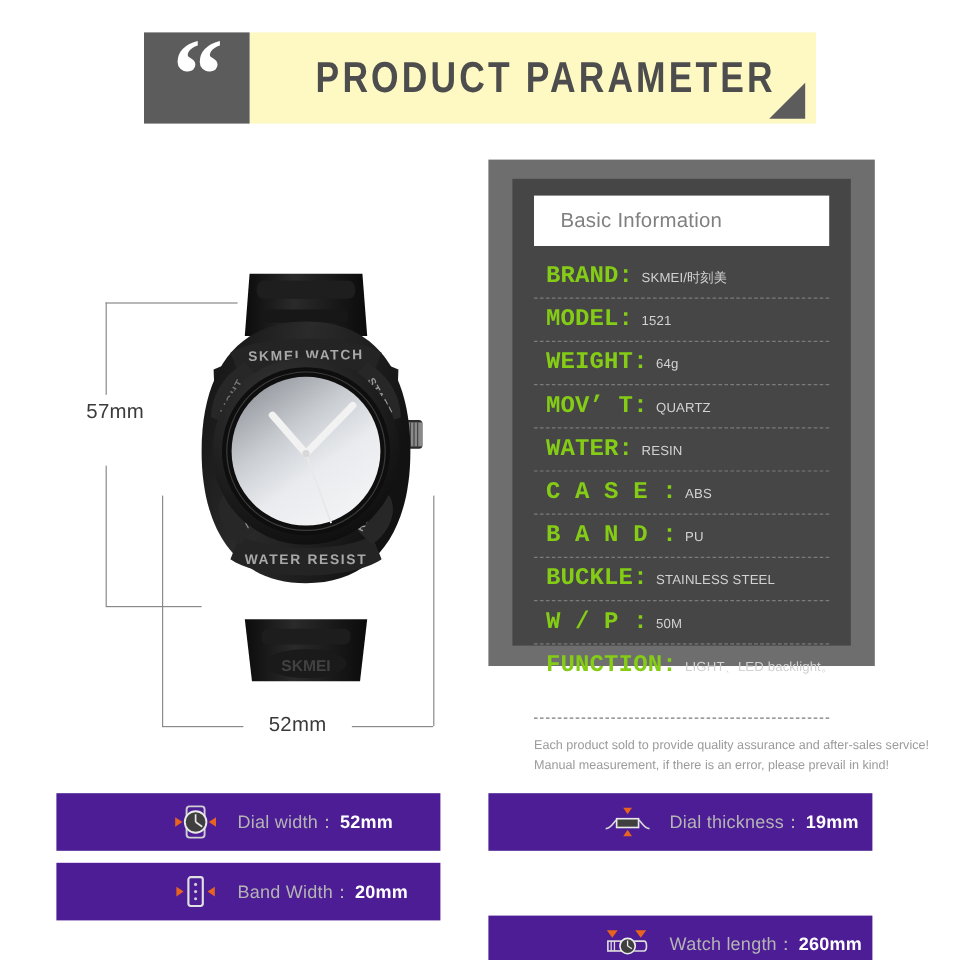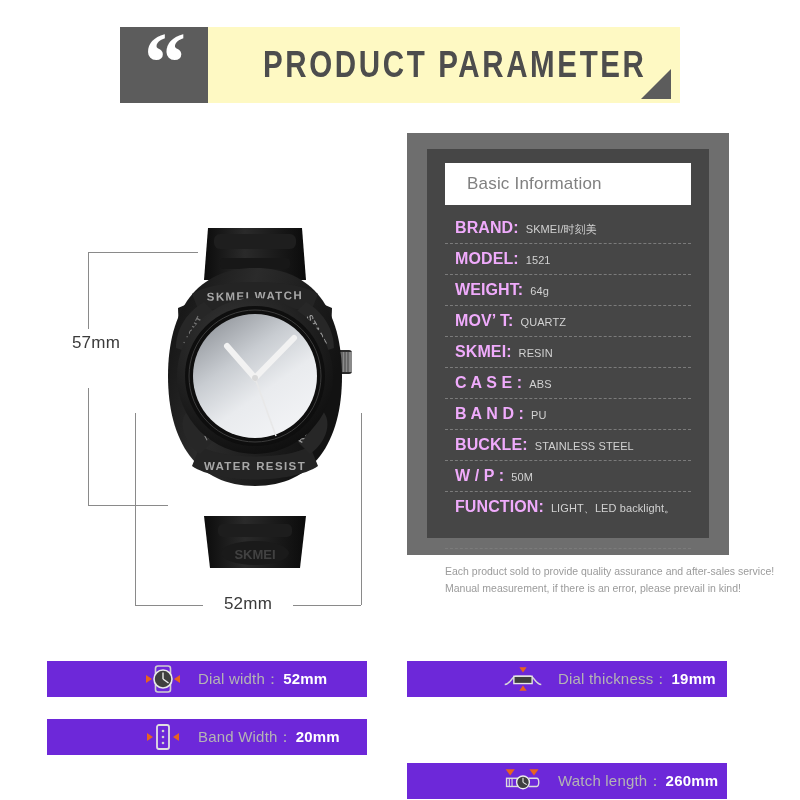--- a/index.html
+++ b/index.html
@@ -165,24 +165,25 @@
   .spec-rows { margin-top: 8px; }
   .spec-row {
     display: flex;
     align-items: baseline;
     padding: 6px 0 6px 10px;
     border-bottom: 1px dashed #7b7b7b;
     white-space: nowrap;
   }
   .spec-row:last-child { border-bottom: none; }
   .spec-label {
-    font-size: 16px;
+    font-size: 20px;
     font-weight: 700;
-    color: #f0abfc;
+    color: #84cc16;
     letter-spacing: 0.1px;
+    font-family: Liberation Mono, monospace;
   }
   .spec-value {
     font-size: 11px;
     color: #d2d2d2;
     margin-left: 7px;
     letter-spacing: 0.1px;
   }
   .spec-note {
     margin-top: 26px;
     padding-top: 14px;
@@ -191,22 +192,22 @@
   .spec-note-line {
     font-size: 10.5px;
     color: #9b9b9b;
     line-height: 1.65;
     white-space: nowrap;
   }
 
   
   .feature {
     position: absolute;
-    height: 36px;
-    background: #6d28d9;
+    height: 48px;
+    background: #4c1d95;
     display: flex;
     align-items: center;
   }
   .feature-icon {
     width: 42px;
     height: 34px;
     margin-left: 95px;
     flex: 0 0 auto;
     display: flex;
     align-items: center;
@@ -351,21 +352,21 @@
       </div>
       <div class="spec-row">
         <span class="spec-label">WEIGHT:</span>
         <span class="spec-value">64g</span>
       </div>
       <div class="spec-row">
         <span class="spec-label">MOV’ T:</span>
         <span class="spec-value">QUARTZ</span>
       </div>
       <div class="spec-row">
-        <span class="spec-label">SKMEI:</span>
+        <span class="spec-label">WATER:</span>
         <span class="spec-value">RESIN</span>
       </div>
       <div class="spec-row">
         <span class="spec-label">C A S E :</span>
         <span class="spec-value">ABS</span>
       </div>
       <div class="spec-row">
         <span class="spec-label">B A N D :</span>
         <span class="spec-value">PU</span>
       </div>

